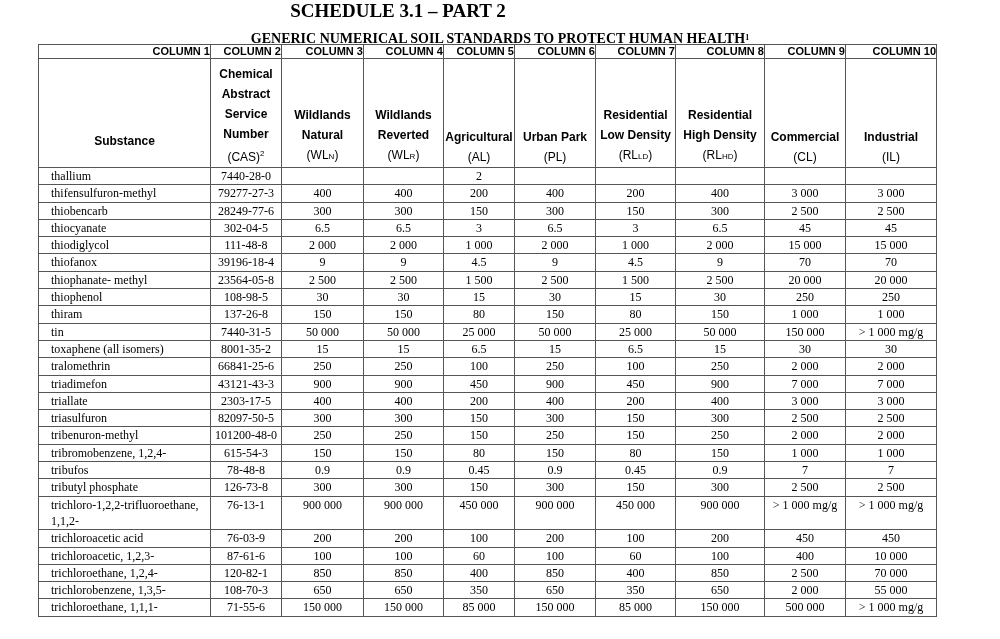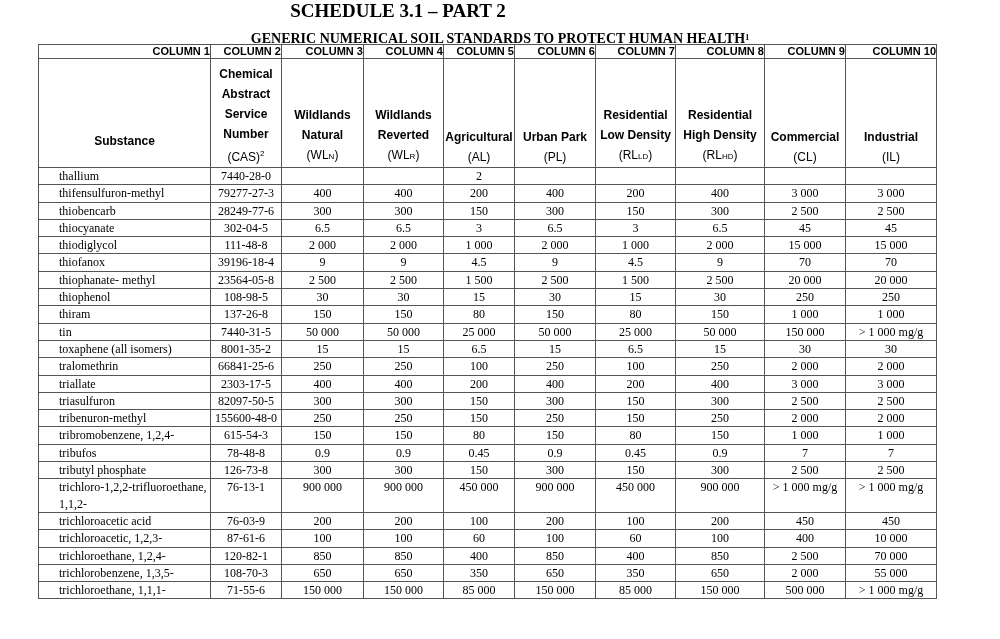--- a/index.html
+++ b/index.html
@@ -31,21 +31,21 @@
     font-size:12px; line-height:20px; text-align:center; vertical-align:bottom;
     height:92px; padding-bottom:3px; border-bottom:3px double #555;
   }
   .colhead .sub { font-weight:normal; display:block; }
   .colhead .sub small { font-size:8px; }
   .colhead sup { font-size:8px; }
   tbody td {
     font-family:"Liberation Serif", "DejaVu Serif", serif; font-size:12px;
     line-height:16.3px; height:16.3px; text-align:center; vertical-align:top;
   }
-  tbody td.name { text-align:left; padding-left:20px;margin-top:23px; }
+  tbody td.name { text-align:left; padding-left:12px;margin-top:23px; }
   tbody tr.tall td { height:32.6px; }
 </style>
 </head>
 <body>
 
 <div class="title">SCHEDULE 3.1 – PART 2</div>
 <div class="subtitle"><span>GENERIC NUMERICAL SOIL STANDARDS TO PROTECT HUMAN HEALTH</span><sup>1</sup></div>
 
 <table class="soil">
   <colgroup>
@@ -225,20 +225,32 @@
         <td>250</td>
         <td>250</td>
         <td>100</td>
         <td>250</td>
         <td>100</td>
         <td>250</td>
         <td>2 000</td>
         <td>2 000</td>
       </tr>
       <tr>
+        <td class="name">triadimefon</td>
+        <td>43121-43-3</td>
+        <td>900</td>
+        <td>900</td>
+        <td>450</td>
+        <td>900</td>
+        <td>450</td>
+        <td>900</td>
+        <td>7 000</td>
+        <td>7 000</td>
+      </tr>
+      <tr>
         <td class="name">triallate</td>
         <td>2303-17-5</td>
         <td>400</td>
         <td>400</td>
         <td>200</td>
         <td>400</td>
         <td>200</td>
         <td>400</td>
         <td>3 000</td>
         <td>3 000</td>
@@ -250,21 +262,21 @@
         <td>300</td>
         <td>150</td>
         <td>300</td>
         <td>150</td>
         <td>300</td>
         <td>2 500</td>
         <td>2 500</td>
       </tr>
       <tr>
         <td class="name">tribenuron-methyl</td>
-        <td>155600-48-0</td>
+        <td>101200-48-0</td>
         <td>250</td>
         <td>250</td>
         <td>150</td>
         <td>250</td>
         <td>150</td>
         <td>250</td>
         <td>2 000</td>
         <td>2 000</td>
       </tr>
       <tr>

